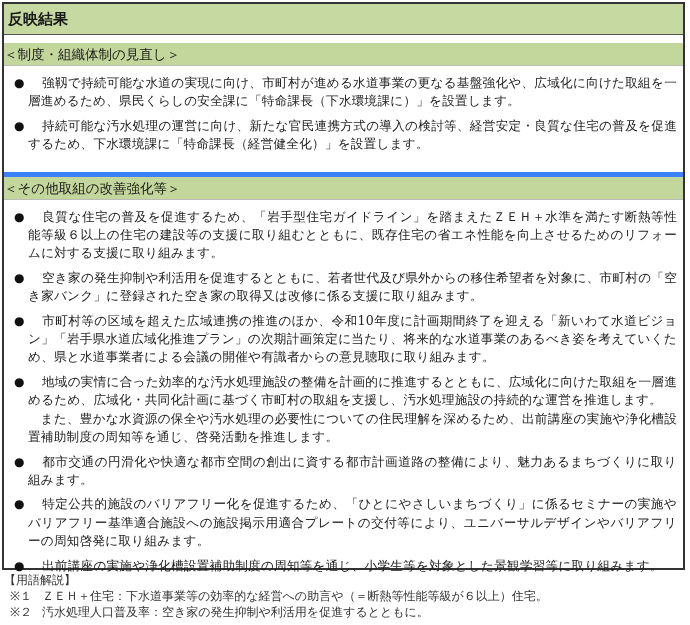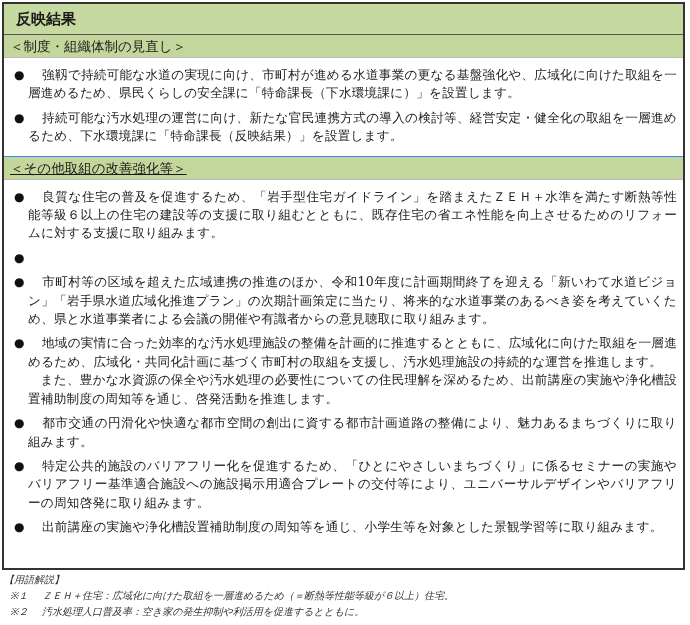--- a/index.html
+++ b/index.html
@@ -2,59 +2,59 @@
 <html><head>
 <meta charset="utf-8">
 <style>
   html, body { margin: 0; padding: 0; background: #ffffff; }
   body { width: 690px; height: 625px; overflow: hidden; position: relative;
          font-family: "DejaVu Serif", "Liberation Serif", serif; color: #222; }
   .box { position: absolute; left: 2px; top: 2px; width: 683px; height: 568px;
          border: 2px solid #333; box-sizing: border-box; background: #fff; }
   .title { height: 30px; background: #c5d9a0; border-bottom: 1px solid #555;
            font-family: "DejaVu Sans", "Liberation Sans", sans-serif; font-weight: bold;
-           font-size: 15px; line-height: 30px; padding-left: 12px; color: #1a1a1a; }
+           font-size: 15px; line-height: 30px; padding-left: 4px; color: #1a1a1a; }
   .sec { height: 22px; background: #c3d69b; font-family: "DejaVu Sans", "Liberation Sans", sans-serif;
-         font-size: 13.5px; line-height: 22px; padding-left: 6px; color: #1a1a1a;
-         border-bottom: 1px solid #bbb; }
-  .sec.second { border-top: 1px solid #3b82f6; text-decoration: underline; }
+         font-size: 13.5px; line-height: 22px; color: #1a1a1a;
+         border-bottom: 1px solid #bbb; margin-top: 8px; }
+  .sec.second { border-top: 5px solid #3b82f6; }
   .items { padding: 4px 6px 4px 10px; }
   .item { position: relative; padding-left: 14px; font-size: 12.6px; line-height: 18.4px;
           margin: 4px 0 6px 0; letter-spacing: 0.25px; text-align: justify; }
   .bullet { position: absolute; left: 0; top: 0; font-size: 12px; color: #111; }
   .item .lead { display: inline-block; width: 14px; }
   .sub { display: block; text-indent: 1em; }
   .notes { position: absolute; left: 4px; top: 572px; width: 680px;
-           font-size: 10px; line-height: 16px; color: #333; font-style: italic; }
+           font-size: 12px; line-height: 16px; color: #333; }
   .note { padding-left: 6px; }
   .note .mark { display: inline-block; width: 32px; }
 </style>
 </head>
 <body>
 
 <div class="box">
   <div class="title">反映結果</div>
 
   <div class="sec">＜制度・組織体制の見直し＞</div>
   <div class="items">
     <div class="item">
       <span class="bullet">●</span><span class="lead"></span><span>強靱で持続可能な水道の実現に向け、市町村が進める水道事業の更なる基盤強化や、広域化に向けた取組を一層進めるため、県民くらしの安全課に「特命課長（下水環境課に）」を設置します。</span>
     </div>
     <div class="item">
-      <span class="bullet">●</span><span class="lead"></span><span>持続可能な汚水処理の運営に向け、新たな官民連携方式の導入の検討等、経営安定・健全化の取組を一層進めるため、下水環境課に「特命課長（反映結果）」を設置します。</span>
+      <span class="bullet">●</span><span class="lead"></span><span>持続可能な汚水処理の運営に向け、新たな官民連携方式の導入の検討等、経営安定・良質な住宅の普及を促進するため、下水環境課に「特命課長（経営健全化）」を設置します。</span>
     </div>
   </div>
 
   <div class="sec second">＜その他取組の改善強化等＞</div>
   <div class="items">
     <div class="item">
       <span class="bullet">●</span><span class="lead"></span><span>良質な住宅の普及を促進するため、「岩手型住宅ガイドライン」を踏まえたＺＥＨ＋水準を満たす断熱等性能等級６以上の住宅の建設等の支援に取り組むとともに、既存住宅の省エネ性能を向上させるためのリフォームに対する支援に取り組みます。</span>
     </div>
     <div class="item">
-      <span class="bullet">●</span><span class="lead"></span>
+      <span class="bullet">●</span><span class="lead"></span><span>空き家の発生抑制や利活用を促進するとともに、若者世代及び県外からの移住希望者を対象に、市町村の「空き家バンク」に登録された空き家の取得又は改修に係る支援に取り組みます。</span>
     </div>
     <div class="item">
       <span class="bullet">●</span><span class="lead"></span><span>市町村等の区域を超えた広域連携の推進のほか、令和10年度に計画期間終了を迎える「新いわて水道ビジョン」「岩手県水道広域化推進プラン」の次期計画策定に当たり、将来的な水道事業のあるべき姿を考えていくため、県と水道事業者による会議の開催や有識者からの意見聴取に取り組みます。</span>
     </div>
     <div class="item">
       <span class="bullet">●</span><span class="lead"></span><span>地域の実情に合った効率的な汚水処理施設の整備を計画的に推進するとともに、広域化に向けた取組を一層進めるため、広域化・共同化計画に基づく市町村の取組を支援し、汚水処理施設の持続的な運営を推進します。</span>
       <span class="sub">また、豊かな水資源の保全や汚水処理の必要性についての住民理解を深めるため、出前講座の実施や浄化槽設置補助制度の周知等を通じ、啓発活動を推進します。</span>
     </div>
     <div class="item">
       <span class="bullet">●</span><span class="lead"></span><span>都市交通の円滑化や快適な都市空間の創出に資する都市計画道路の整備により、魅力あるまちづくりに取り組みます。</span>
@@ -64,18 +64,18 @@
     </div>
     <div class="item">
       <span class="bullet">●</span><span class="lead"></span><span>出前講座の実施や浄化槽設置補助制度の周知等を通じ、小学生等を対象とした景観学習等に取り組みます。</span>
     </div>
   </div>
 </div>
 
 <div class="notes">
   <div>【用語解説】</div>
   <div class="note">
-    <span class="mark">※１</span><span>ＺＥＨ＋住宅：広域化に向けた取組を一層進めるため（＝断熱等性能等級が６以上）住宅。</span>
+    <span class="mark">※１</span><span>ＺＥＨ＋住宅：下水道事業等の効率的な経営への助言や（＝断熱等性能等級が６以上）住宅。</span>
   </div>
   <div class="note">
     <span class="mark">※２</span><span>汚水処理人口普及率：空き家の発生抑制や利活用を促進するとともに。</span>
   </div>
 </div>
 
 </body></html>

